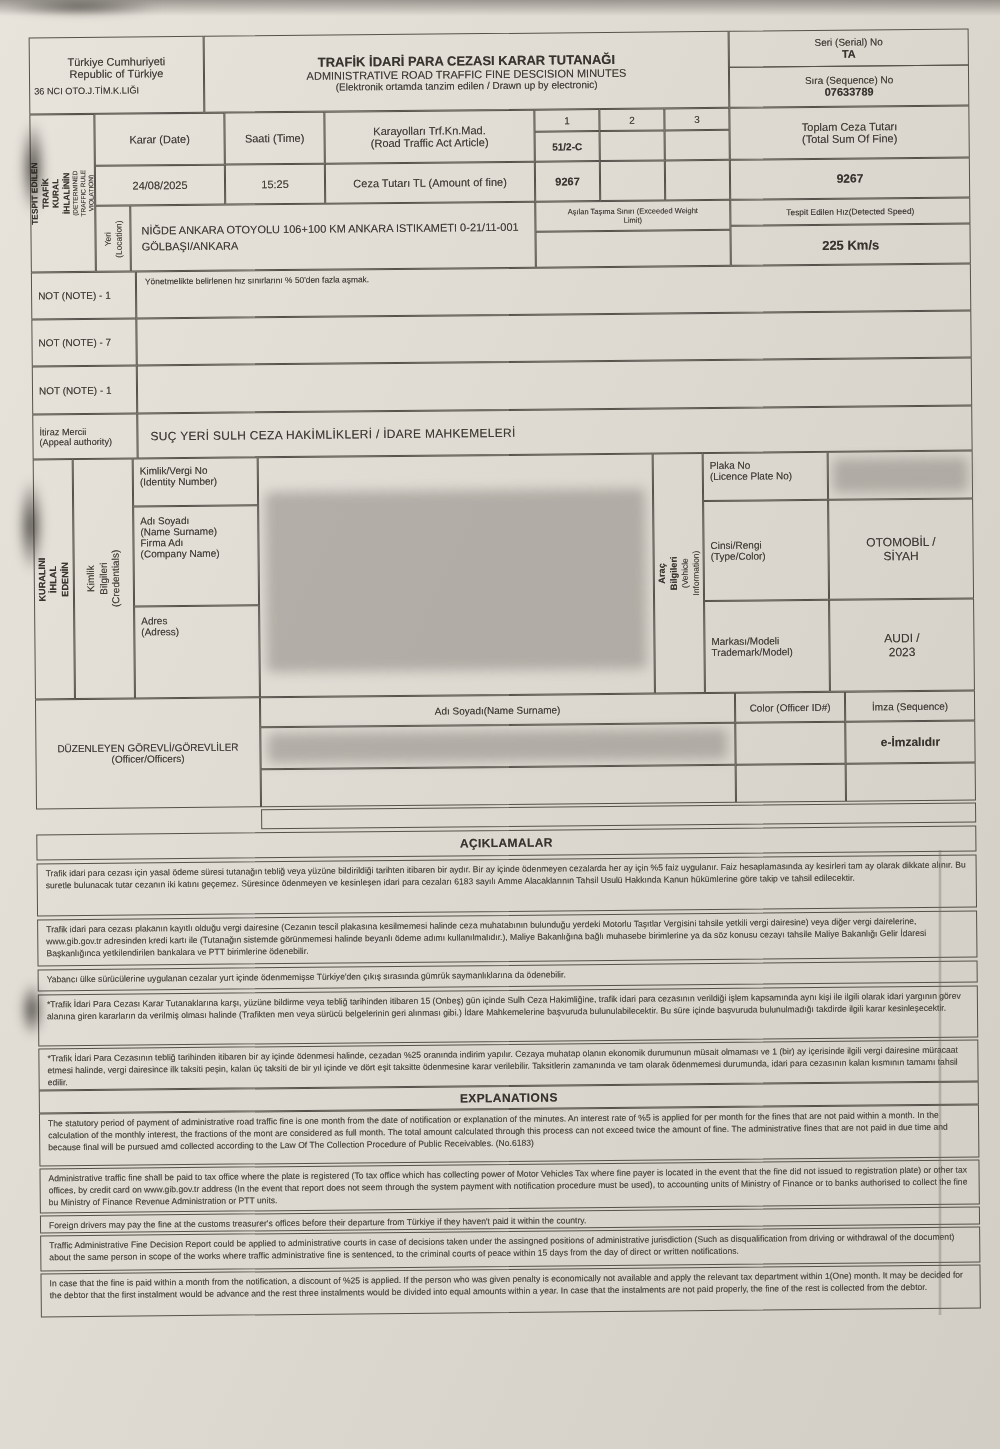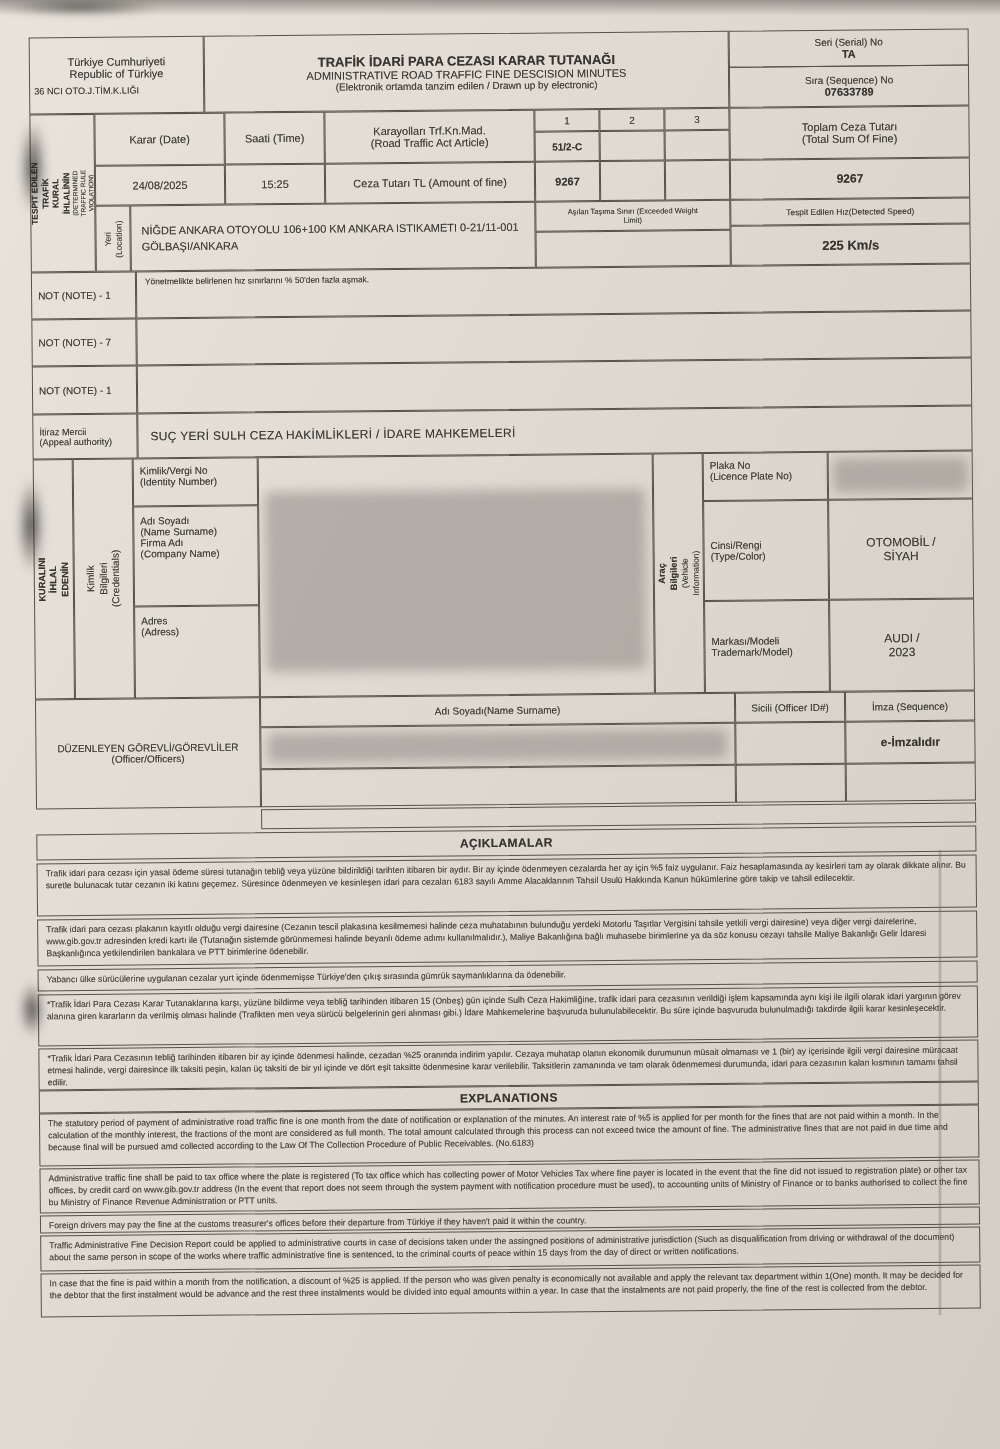--- a/index.html
+++ b/index.html
@@ -221,21 +221,21 @@
     </div>
 
     <div class="c cc" style="left:35px;top:695px;width:225px;height:110px;">
       <div class="f10 pre">DÜZENLEYEN GÖREVLİ/GÖREVLİLER
 (Officer/Officers)</div>
     </div>
     <div class="c cc" style="left:260px;top:695px;width:475px;height:30px;">
       <div class="f10">Adı Soyadı(Name Surname)</div>
     </div>
     <div class="c cc" style="left:735px;top:695px;width:110px;height:30px;">
-      <div class="f10">Sicili (Officer ID#)</div>
+      <div class="f10">Color (Officer ID#)</div>
     </div>
     <div class="c cc" style="left:845px;top:695px;width:130px;height:30px;">
       <div class="f10">İmza (Sequence)</div>
     </div>
     <div class="c" style="left:260px;top:725px;width:475px;height:42px;">
       <div class="redact" style="left:6px;top:5px;width:460px;height:30px;"></div>
     </div>
     <div class="c" style="left:735px;top:725px;width:110px;height:42px;"></div>
     <div class="c cc" style="left:845px;top:725px;width:130px;height:42px;">
       <div class="f12 b">e-İmzalıdır</div>

